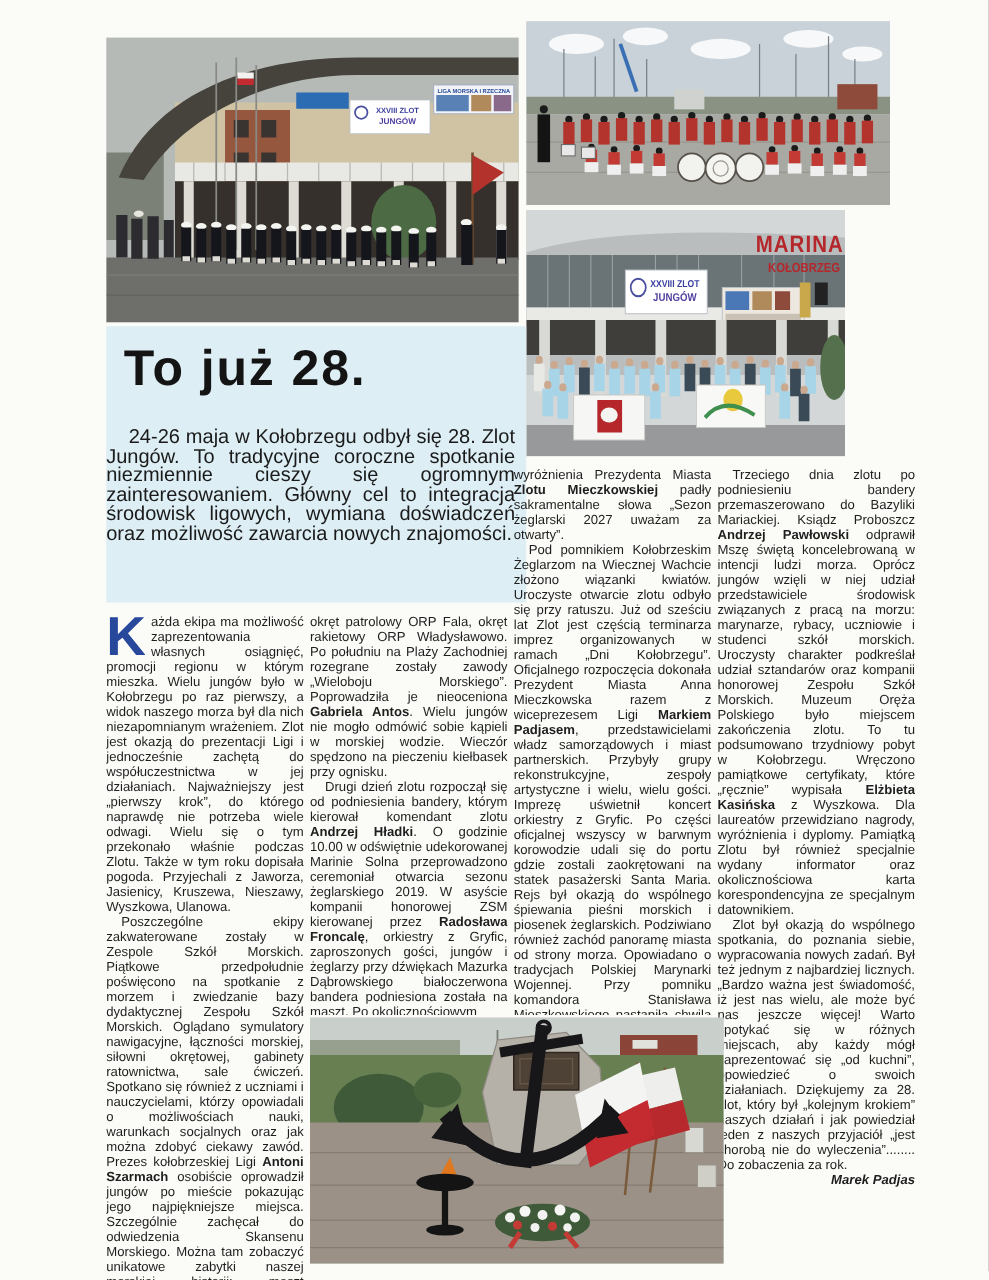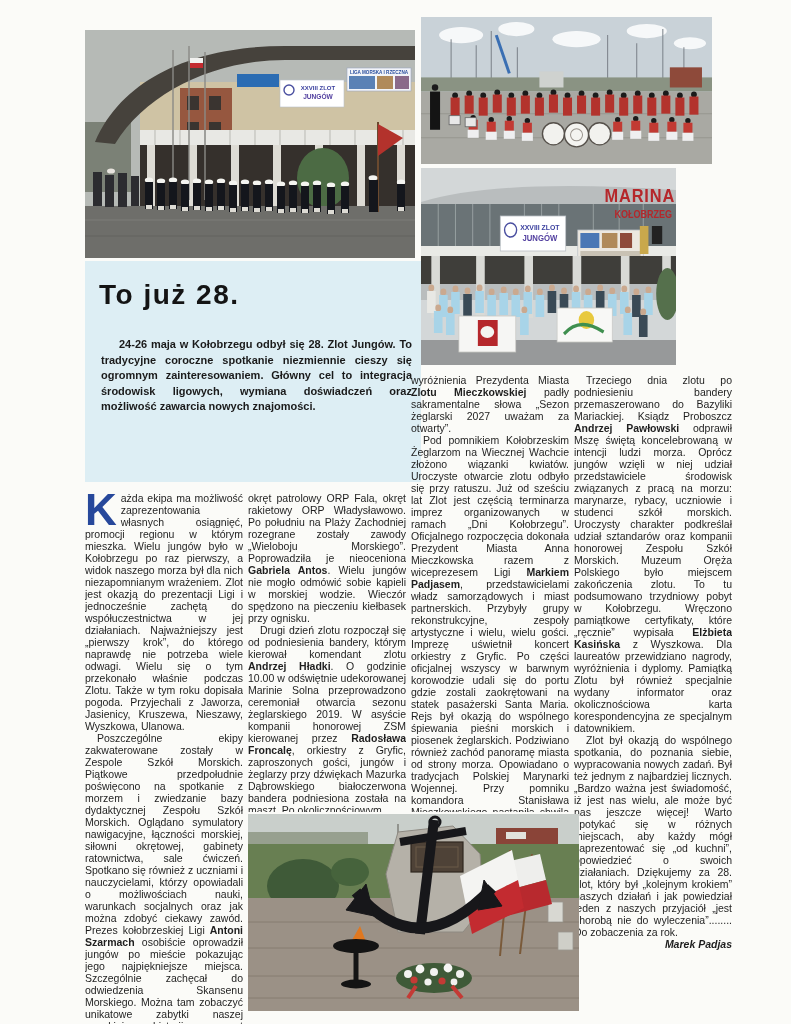--- a/index.html
+++ b/index.html
@@ -1,24 +1,24 @@
 <!DOCTYPE html>
 <html lang="pl"><head>
 <meta charset="utf-8">
 <style>
   html,body{margin:0;padding:0;background:#9a9a9a;}
   .page{position:relative;width:791px;height:1024px;background:#fbfbf8;overflow:hidden;
         font-family:"Liberation Sans",sans-serif;color:#1d1d1d;margin:0 auto;}
   .photo{position:absolute;overflow:hidden;background:#cfcfcb;}
   .photo svg{display:block;width:100%;height:100%;}
   .headline-block{position:absolute;left:85px;top:261px;width:336px;height:221px;background:#ddeef4;}
-  .headline{font-weight:700;font-size:28px;line-height:44px;letter-spacing:1.5px;color:#141414;
+  .headline{font-weight:700;font-size:40px;line-height:44px;letter-spacing:1.5px;color:#141414;
             padding:12px 0 0 14px;}
-  .lead{font-weight:700;font-size:11px;line-height:15.6px;text-align:justify;
-        padding:9px 9px 0 16px;color:#1a1a1a;}
+  .lead{font-weight:400;font-size:16px;line-height:15.6px;text-align:justify;
+        padding:9px 9px 0 0;color:#1a1a1a;}
   .lead-indent{display:inline-block;width:18px;}
   .col{position:absolute;width:158px;font-size:10.5px;line-height:12px;text-align:justify;
        overflow:hidden;color:#1e1e1e;}
   .col p{margin:0;}
   .col p.indent{text-indent:12px;}
   .col .bold{font-weight:700;}
   .col p.byline{text-align:right;font-style:italic;line-height:13px;}
   .dropcap{float:left;font-weight:700;font-size:44px;line-height:33px;color:#27489b;
            margin:1px 4px 0 0;}
   #col1{left:85px;top:492px;height:532px;}

